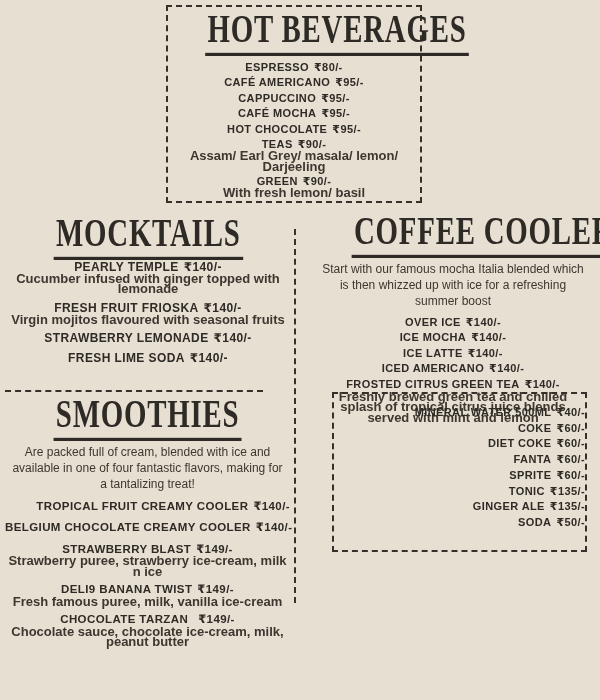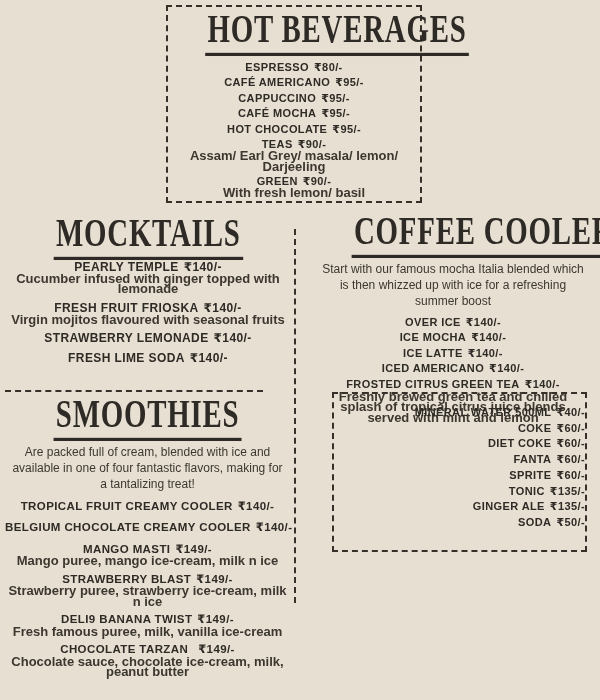--- a/index.html
+++ b/index.html
@@ -37,21 +37,21 @@
 
   
   #coffee { left:312px; top:214px; width:282px; }
   #coffee .item { margin-bottom:2.5px; }
 
   
   #smoothies { left:5px; top:397px; width:285px; }
   #smoothies .menu-title { margin-bottom:2px; }
   #smoothies .line { font-size:11.5px; line-height:14.5px; }
   #smoothies .item { margin-bottom:5px; }
-  #smoothies .item.wide { margin-bottom:7px; }
+  #smoothies .item.wide { margin-bottom:7px;text-align:right; }
 
   
   #drinks-box { left:332px; top:392px; width:255px; height:160px; text-align:right; padding-top:11px; }
   #drinks-box .line { line-height:15.7px; }
 
   
   #vline { position:absolute; left:294px; top:229px; height:374px; width:0; border-left:2px dashed #35312a; }
   #hline { position:absolute; left:5px; top:390px; width:258px; height:0; border-top:2px dashed #35312a; }
 </style>
 </head>
@@ -128,24 +128,20 @@
   <div id="smoothies" class="section">
     <h1 class="menu-title"><span class="t">SMOOTHIES</span></h1>
     <div class="intro">Are packed full of cream, blended with ice and available in one of four fantastic flavors, making for a tantalizing treat!</div>
     <div class="item wide">
         <div class="line"><span>TROPICAL FRUIT CREAMY COOLER</span><span class="pr">₹140/-</span></div>
       </div>
     <div class="item wide">
         <div class="line"><span>BELGIUM CHOCOLATE CREAMY COOLER</span><span class="pr">₹140/-</span></div>
       </div>
     <div class="item">
-        <div class="line"><span>MANGO MASTI</span><span class="pr">₹149/-</span></div>
-        <div class="desc">Mango puree, mango ice-cream, milk n ice</div>
-      </div>
-    <div class="item">
         <div class="line"><span>STRAWBERRY BLAST</span><span class="pr">₹149/-</span></div>
         <div class="desc">Strawberry puree, strawberry ice-cream, milk n ice</div>
       </div>
     <div class="item">
         <div class="line"><span>DELI9 BANANA TWIST</span><span class="pr">₹149/-</span></div>
         <div class="desc">Fresh famous puree, milk, vanilla ice-cream</div>
       </div>
     <div class="item">
         <div class="line"><span>CHOCOLATE TARZAN</span><span class="pr"></span><span class="pr">₹149/-</span></div>
         <div class="desc">Chocolate sauce, chocolate ice-cream, milk, peanut butter</div>

